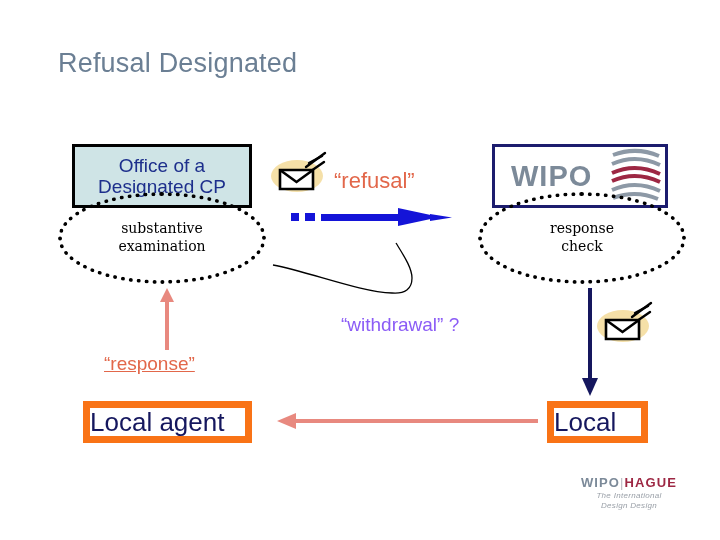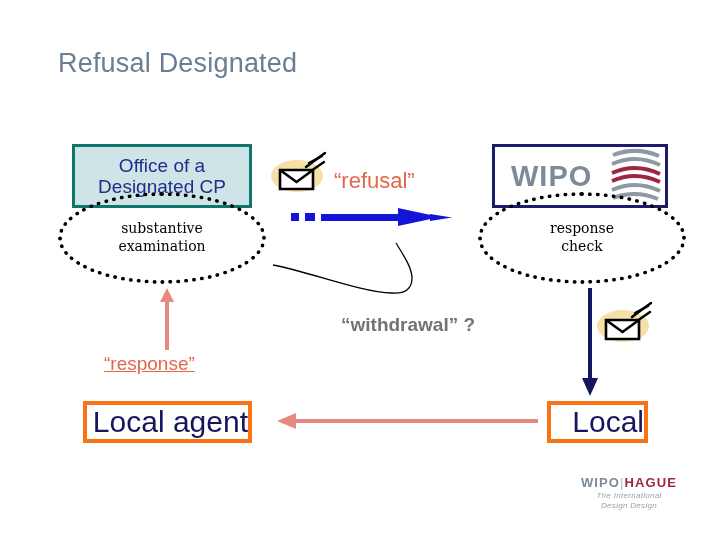--- a/index.html
+++ b/index.html
@@ -27,21 +27,21 @@
   }
 
   
   #office-box {
     position: absolute;
     left: 72px;
     top: 144px;
     width: 180px;
     height: 64px;
     background: #cfe4e6;
-    border: 3px solid #0f766e;
+    border: 3px solid #000000;
     box-sizing: border-box;
     display: flex;
     align-items: center;
     justify-content: center;
     text-align: center;
     color: #1d2f8c;
     font-size: 19px;
     line-height: 1.12;
   }
 
@@ -121,47 +121,46 @@
     color: #e2674a;
     white-space: nowrap;
   }
 
   
   #withdrawal-label {
     position: absolute;
     left: 341px;
     top: 314px;
     font-size: 19px;
-    color: #737373;
-    white-space: nowrap;
-    font-weight: bold;
+    color: #8b5cf6;
+    white-space: nowrap;
   }
 
   
   #response-label {
     position: absolute;
     left: 104px;
     top: 353px;
     font-size: 19px;
     color: #e2674a;
     white-space: nowrap;
     text-decoration: underline;
   }
 
   
   .actor-box {
     position: absolute;
-    border: 4px solid #f97316;
+    border: 7px solid #f97316;
     background: #ffffff;
     box-sizing: border-box;
     display: flex;
     align-items: center;
-    justify-content: flex-end;
+    justify-content: flex-start;
     color: #15175e;
-    font-size: 30px;
+    font-size: 26px;
     white-space: nowrap;
   }
   #local-agent-box {
     left: 83px;
     top: 401px;
     width: 169px;
     height: 42px;
   }
   #holder-box {
     left: 547px;

